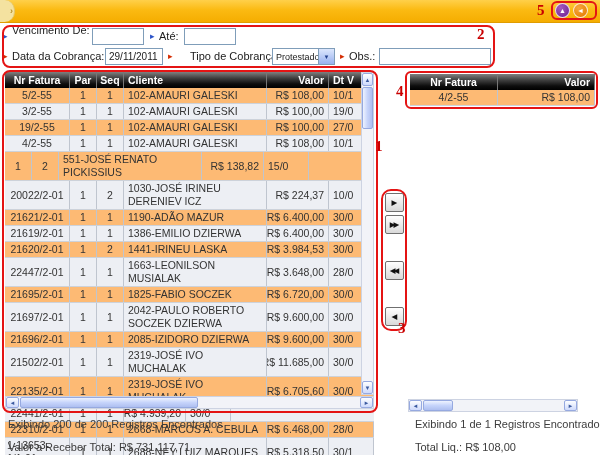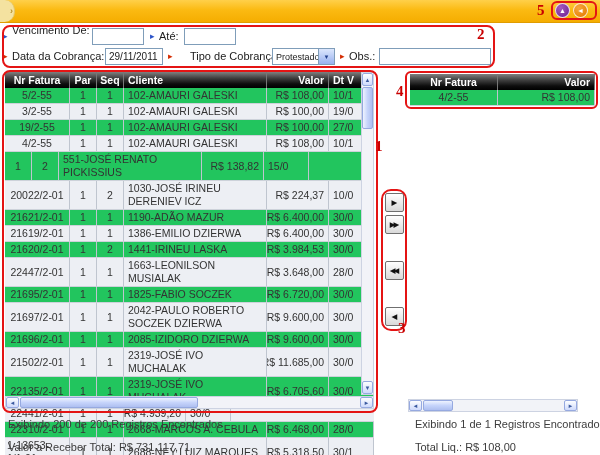--- a/index.html
+++ b/index.html
@@ -32,21 +32,21 @@
        border-left:1px solid #7f9db9;display:flex;align-items:center;justify-content:center;
        font-size:6px;color:#23408e;}
 
   
   .thead{position:absolute;display:flex;height:16px;
        background:linear-gradient(180deg,#808080 0%,#3d3d3d 40%,#0d0d0d 75%,#000 100%);}
   .th{box-sizing:border-box;display:flex;align-items:center;color:#fff;
        font-size:10.5px;font-weight:bold;border-right:1px solid #777;height:16px;overflow:hidden;white-space:nowrap;}
   .tbody{position:absolute;}
   .tr{display:flex;border-bottom:1px solid #cdd2da;}
-  .tr.odd{background:#22c55e;} .tr.even{background:#edeff4;}
+  .tr.odd{background:#fdba74;} .tr.even{background:#edeff4;}
   .td{box-sizing:border-box;display:flex;align-items:center;font-size:10.5px;color:#333;
        border-right:1px solid #bfc5cf;min-height:15px;line-height:13px;overflow:hidden;padding:1px 2px;}
   .lt-c0{width:65px;justify-content:center;}
   .lt-c1{width:27px;justify-content:center;}
   .lt-c2{width:27px;justify-content:center;text-align:right;}
   .lt-c3{width:143px;justify-content:flex-start;padding-left:4px;}
   .lt-c4{width:62px;justify-content:flex-end;padding-right:4px;white-space:nowrap;}
   .lt-c5{width:45px;justify-content:flex-start;padding-left:4px;white-space:nowrap;}
   .rt-c0{width:88px;justify-content:center;}
   .rt-c1{width:97px;justify-content:flex-end;padding-right:4px;}

